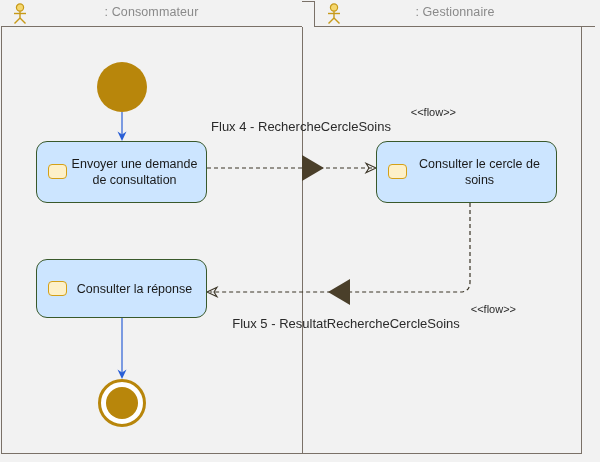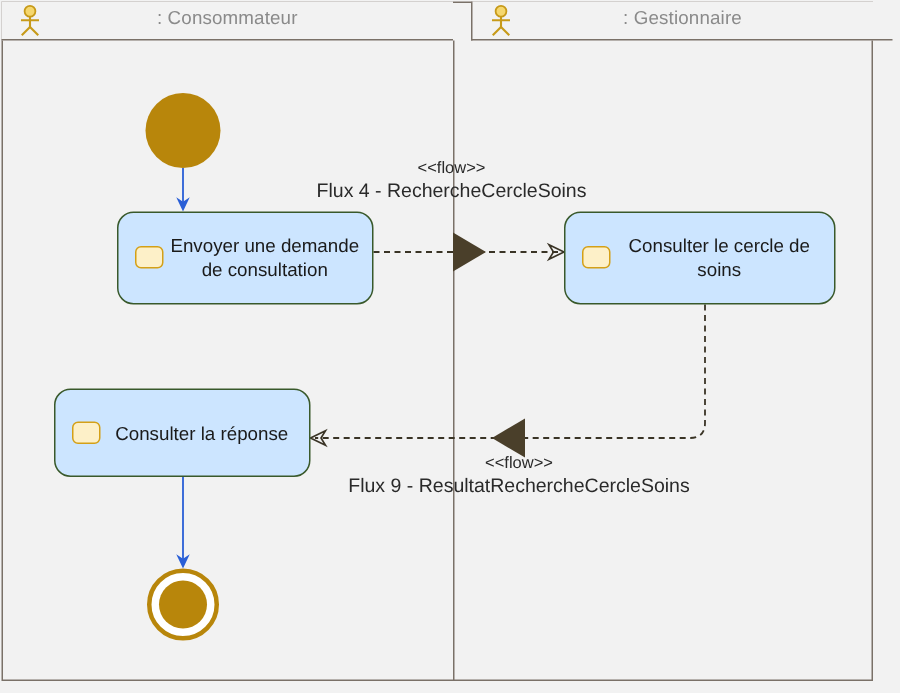--- a/index.html
+++ b/index.html
@@ -90,21 +90,21 @@
     left: 11px;
     top: 50%;
     margin-top: -8px;
     width: 19px;
     height: 15px;
     background: #fdf0c8;
     border: 1px solid #d4a017;
     border-radius: 4px;
     box-sizing: border-box;
   }
-  #activity-0 { left: 36px; top: 141px; width: 171px; height: 62px; margin-left: 42px; }
+  #activity-0 { left: 36px; top: 141px; width: 171px; height: 62px; }
   #activity-1 { left: 376px; top: 141px; width: 181px; height: 62px; }
   #activity-2 { left: 36px; top: 259px; width: 171px; height: 59px; padding-left: 26px; }
 
   
   #start-node {
     position: absolute;
     left: 97px;
     top: 62px;
     width: 50px;
     height: 50px;
@@ -145,20 +145,21 @@
   
   .flow-label {
     position: absolute;
     text-align: center;
     white-space: nowrap;
     color: #2a2a2a;
   }
   .flow-stereotype {
     font-size: 11px;
     line-height: 13px;
+    text-align: right;
   }
   .flow-name {
     font-size: 13px;
     line-height: 16px;
   }
   #flow-label-0 { left: 146px; top: 106px; width: 310px; }
   #flow-label-1 { left: 176px; top: 303px; width: 340px; }
 </style>
 </head>
 <body>
@@ -236,15 +237,15 @@
     <div id="end-node-inner"></div>
   </div>
 
   <div class="flow-label" id="flow-label-0">
     <div class="flow-stereotype">&lt;&lt;flow&gt;&gt;</div>
     <div class="flow-name">Flux 4 - RechercheCercleSoins</div>
   </div>
 
   <div class="flow-label" id="flow-label-1">
     <div class="flow-stereotype">&lt;&lt;flow&gt;&gt;</div>
-    <div class="flow-name">Flux 9 - ResultatRechercheCercleSoins</div>
+    <div class="flow-name">Flux 5 - ResultatRechercheCercleSoins</div>
   </div>
 </div>
 
 </body></html>

